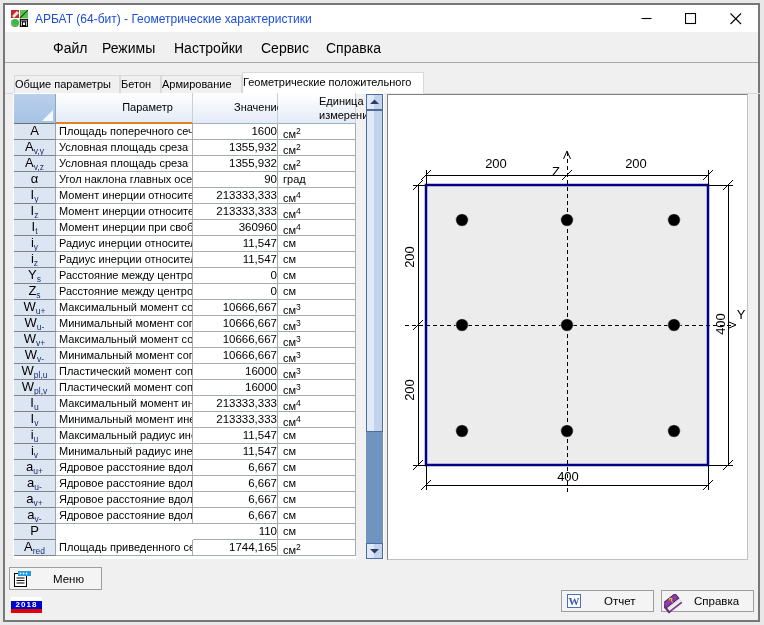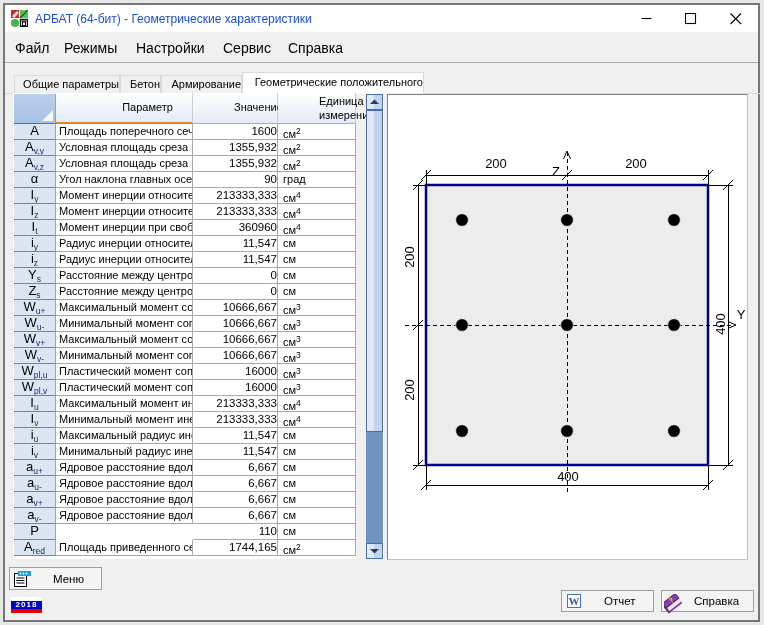--- a/index.html
+++ b/index.html
@@ -3,23 +3,23 @@
 <style>
 * { margin:0; padding:0; box-sizing:border-box; }
 html,body { width:764px; height:625px; background:#e8e8e8; font-family:"Liberation Sans",sans-serif; overflow:hidden; }
 #win { position:absolute; left:3px; top:3px; width:757px; height:619px; border:2px solid #777777; background:#f0f0f0; }
 .abs { position:absolute; }
 
 #title { position:absolute; left:0; top:0; width:100%; height:27px; background:#ffffff; }
 #titletext { position:absolute; left:30px; top:7px; font-size:12px; color:#1d4ed8; }
 
 #menubar { position:absolute; left:0; top:27px; width:100%; height:31px; background:#f0f0f0; border-bottom:1px solid #aaaaaa; }
-.mitem { position:absolute; top:8px; font-size:14px; color:#000; }
-
-.tab { position:absolute; background:#f0f0f0; border:1px solid #d9d9d9; border-bottom:none; font-size:11px; text-align:right; color:#000; white-space:nowrap; overflow:hidden; }
+.mitem { position:absolute; top:8px; font-size:14px; color:#000;margin-left:38px; }
+
+.tab { position:absolute; background:#f0f0f0; border:1px solid #d9d9d9; border-bottom:none; font-size:11px; text-align:left; color:#000; white-space:nowrap; overflow:hidden; }
 .tabline { position:absolute; height:1px; background:#d9d9d9; }
 
 #tablebg { position:absolute; left:8px; top:88px; width:371px; height:466px; background:#ffffff; }
 .hcell { position:absolute; top:88px; height:31px; background:linear-gradient(#ffffff,#e4ebf7); border-right:1px solid #c9cfd8; font-size:11px; text-align:center; color:#000; line-height:29px;padding-left:41px; }
 #hcorner { position:absolute; left:9px; top:89px; width:42px; height:30px; background:linear-gradient(#bad0ec,#a6c2e4); border-right:1px solid #8ba6c8; border-bottom:1px solid #6f6f6f; }
 #hcorner:after { content:""; position:absolute; right:2px; bottom:2px; width:0; height:0; border-left:11px solid transparent; border-bottom:11px solid #f6f9fd; }
 .trow { position:absolute; left:9px; height:16px; width:342px; }
 .trow > div { position:absolute; top:0; height:16px; border-bottom:1px solid #a5abb5; border-right:1px solid #a5abb5; font-size:11px; line-height:15px; white-space:nowrap; overflow:hidden; color:#000; }
 .c1 { left:0; width:42px; background:#dce6f3; border-bottom-color:#7f8287 !important; border-right-color:#98a3b4 !important; text-align:center; font-size:13px !important; line-height:14px !important; }
 .c2 { left:42px; width:137px; padding-left:3px; }

